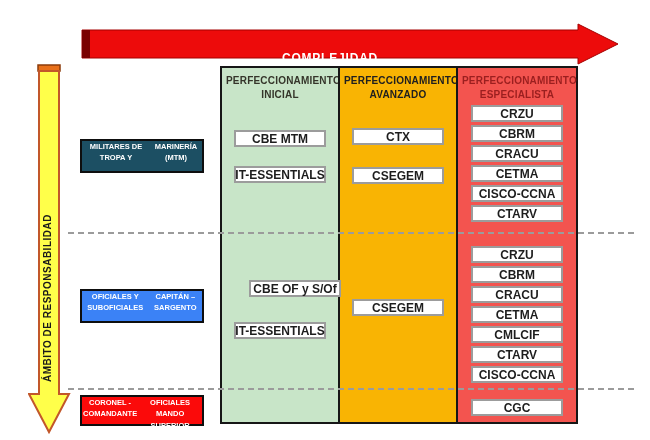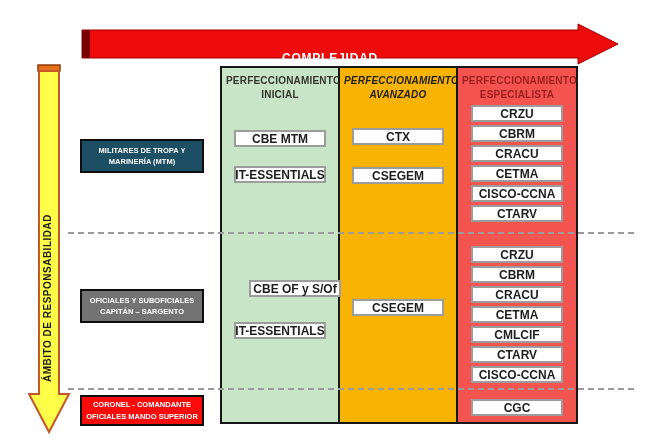--- a/index.html
+++ b/index.html
@@ -18,40 +18,40 @@
   .v-arrow{position:absolute;left:28px;top:64px;width:44px;height:372px;}
   .v-arrow svg{position:absolute;left:0;top:0;}
   .v-arrow-label{
     position:absolute;left:-134px;top:227px;width:310px;height:14px;
     transform:rotate(-90deg);text-align:center;color:#1a1a1a;
     font-size:10px;letter-spacing:.5px;white-space:nowrap;
   }
   
   .col{position:absolute;top:66px;height:358px;box-sizing:border-box;border:2px solid #161616;z-index:1;}
   .col-inicial{left:220px;width:120px;background:#c8e5c8;}
-  .col-avanzado{left:338px;width:120px;background:#f9b403;font-style:italic;}
+  .col-avanzado{left:338px;width:120px;background:#f9b403;}
   .col-especialista{left:456px;width:122px;background:#f3544f;}
   .col-title{
     padding:6px 4px 0 4px;text-align:center;font-size:10px;line-height:1.35;letter-spacing:.2px;
   }
   .t-inicial{color:#35352a;}
   .t-avanzado{color:#202020;}
   .t-especialista{color:#9b1f1f;}
   
   .dash{position:absolute;left:68px;width:566px;height:0;border-top:2px dashed #9b9b9b;z-index:3;}
   .dash-1{top:232px;}
   .dash-2{top:388px;}
   
   .rowlab{
     position:absolute;left:80px;width:124px;box-sizing:border-box;border:2px solid #0e0e0e;
     color:#ffffff;font-size:7.5px;text-align:center;line-height:1.5;
-    display:flex;flex-direction:column;justify-content:center;z-index:2;
+    display:flex;flex-direction:row;justify-content:center;z-index:2;
   }
   .lab-mtm{top:139px;height:34px;background:#1c4f63;}
-  .lab-oficiales{top:289px;height:34px;background:#737373;justify-content:center;}
+  .lab-oficiales{top:289px;height:34px;background:#3b82f6;justify-content:center;}
   .lab-mando{top:395px;height:31px;background:#fb0a0a;}
   .rowlab span{display:block;}
   
   .cbox{
     position:absolute;width:92px;height:17px;box-sizing:border-box;
     background:#ffffff;border:2px solid #9c9c9c;z-index:2;
     display:flex;align-items:center;justify-content:center;
     font-size:12px;color:#1d1d1d;white-space:nowrap;
   }
 </style>

